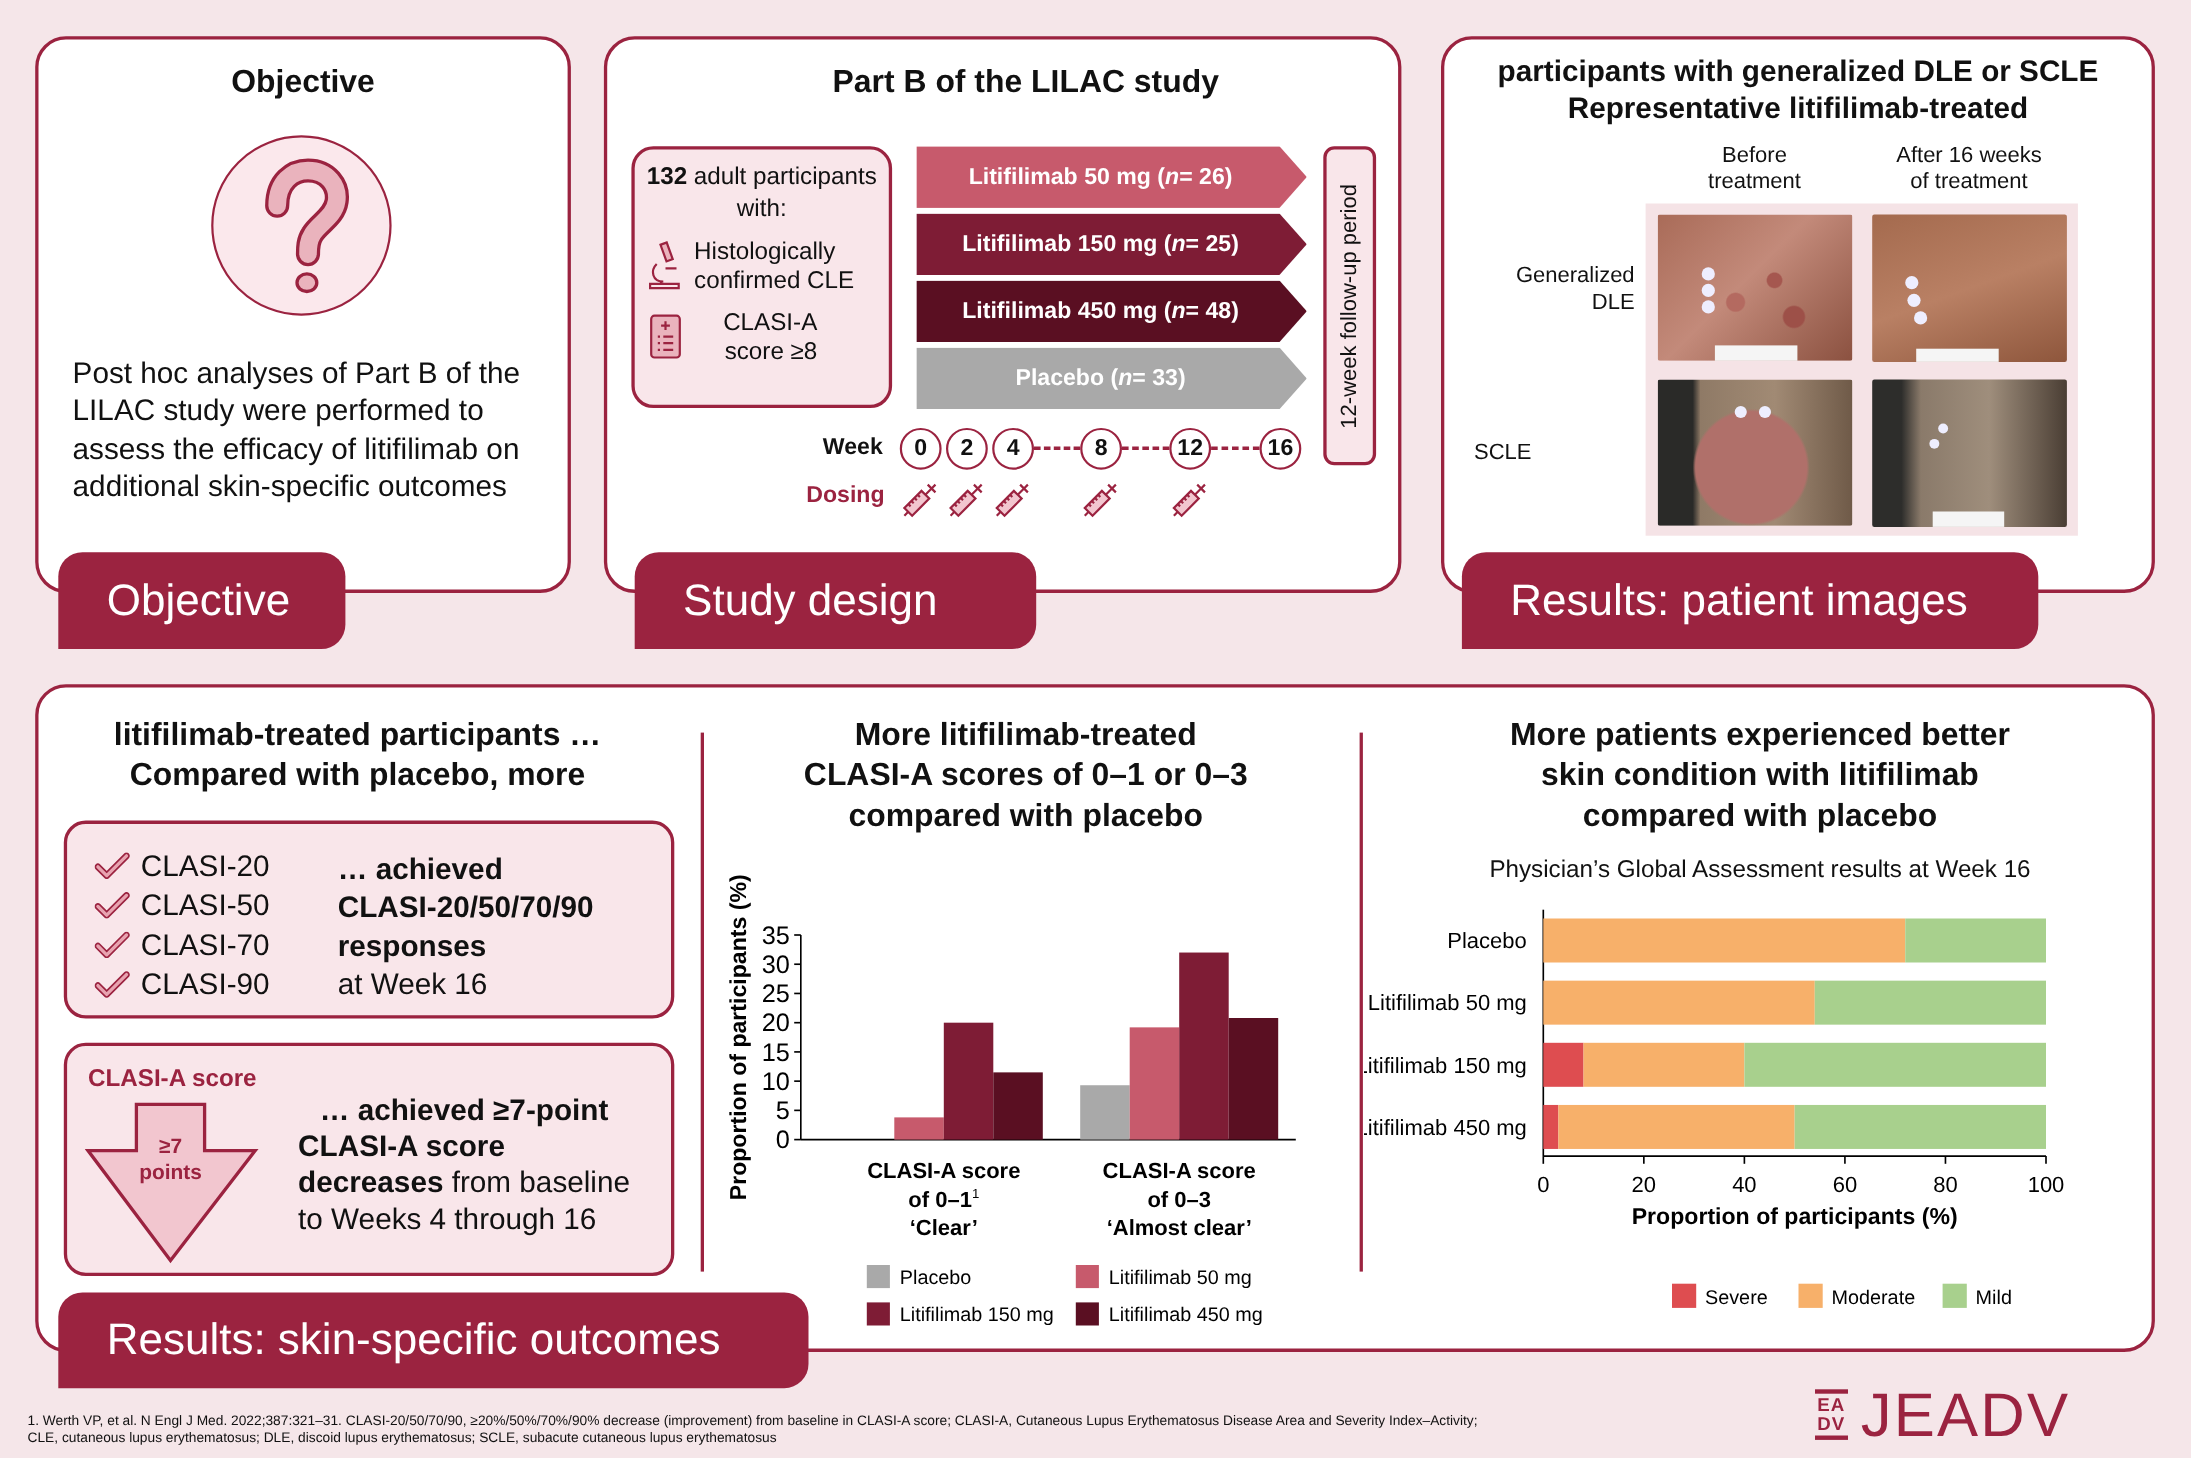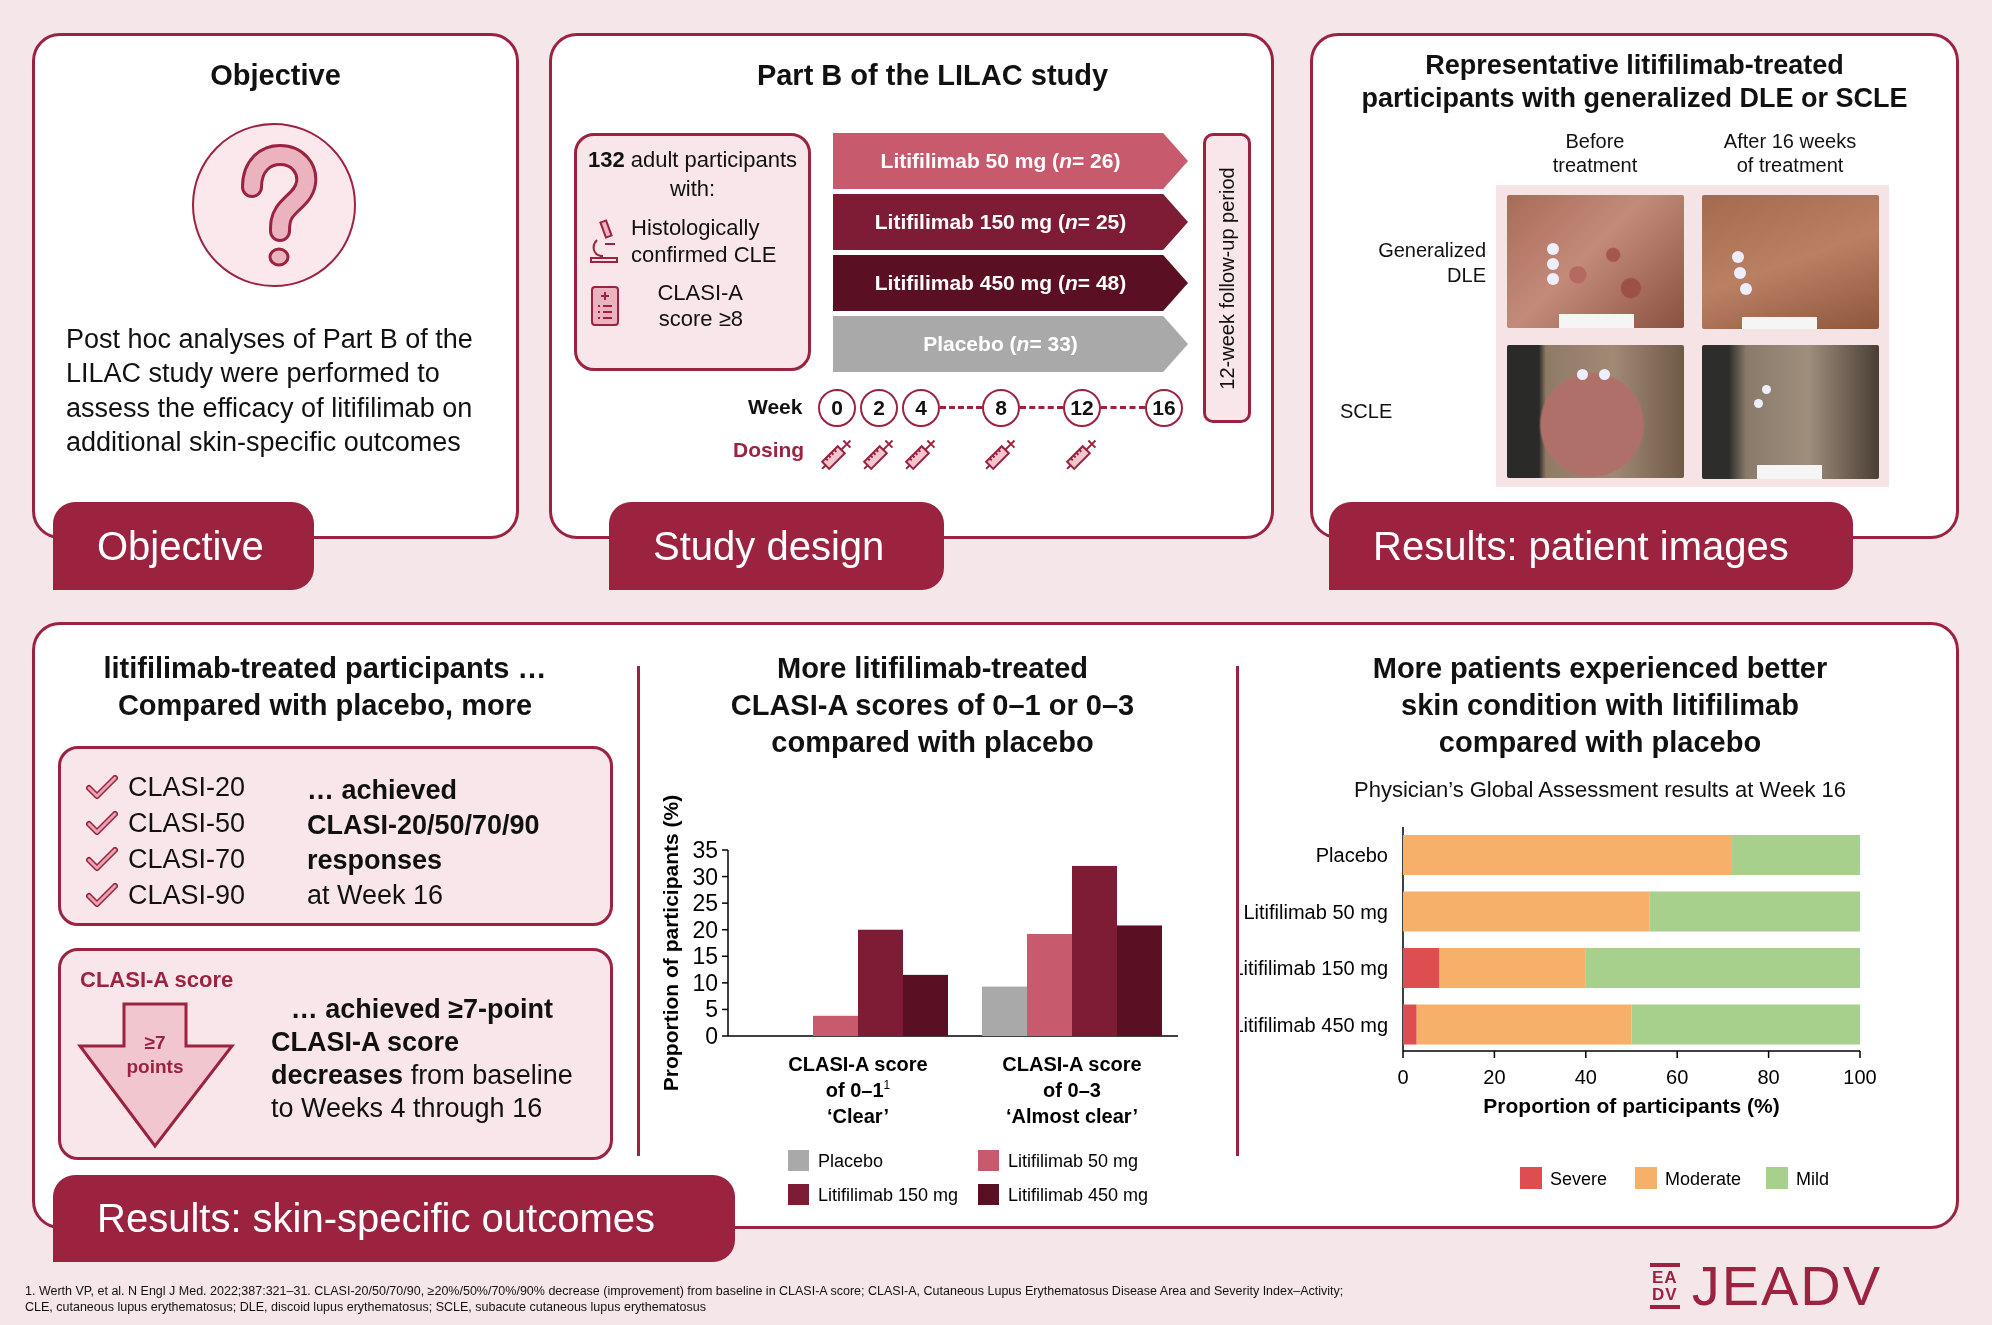--- a/index.html
+++ b/index.html
@@ -149,28 +149,28 @@
         <g transform="rotate(-45 22 22)" stroke="#9b2340" stroke-width="2" fill="none">
           <rect x="6" y="17" width="22" height="10" fill="#f2c6cf"></rect>
           <path d="M28 22 L36 22 M36 17 L36 27 M36 22 L41 22 M6 22 L1 22"></path>
           <path d="M11 17 L11 20 M15 17 L15 20 M19 17 L19 20 M23 17 L23 20"></path>
         </g>
       </svg></div>
     <div class="dash" style="left: 1101px; width: 44px;"></div>
     <div class="wk" style="left: 1145px;">16</div>
   </div>
 
-<div class="badge" style="left:577px;top:502px;width:335px;height:88px;margin-left:32px;">
+<div class="badge" style="left:577px;top:502px;width:365px;height:88px;">
     <span>Study design</span>
   </div>
 
 <div class="card" style="left:1310px;top:33px;width:649px;height:506px;"></div>
 <div class="h-title" style="left:1310px;top:49px;width:649px;font-size:27px;line-height:1.22;">
+  <div>participants with generalized DLE or SCLE</div>
   <div>Representative litifilimab-treated</div>
-  <div>participants with generalized DLE or SCLE</div>
 </div>
 <div class="abs" style="left:1510px;top:129px;width:170px;text-align:center;font-size:20px;line-height:1.2;">
     <div>Before</div>
     <div>treatment</div>
   </div>
 <div class="abs" style="left:1695px;top:129px;width:190px;text-align:center;font-size:20px;line-height:1.2;">
     <div>After 16 weeks</div>
     <div>of treatment</div>
   </div>
 <div class="abs" style="left:1340px;top:238px;width:146px;text-align:right;font-size:20px;line-height:1.25;">

